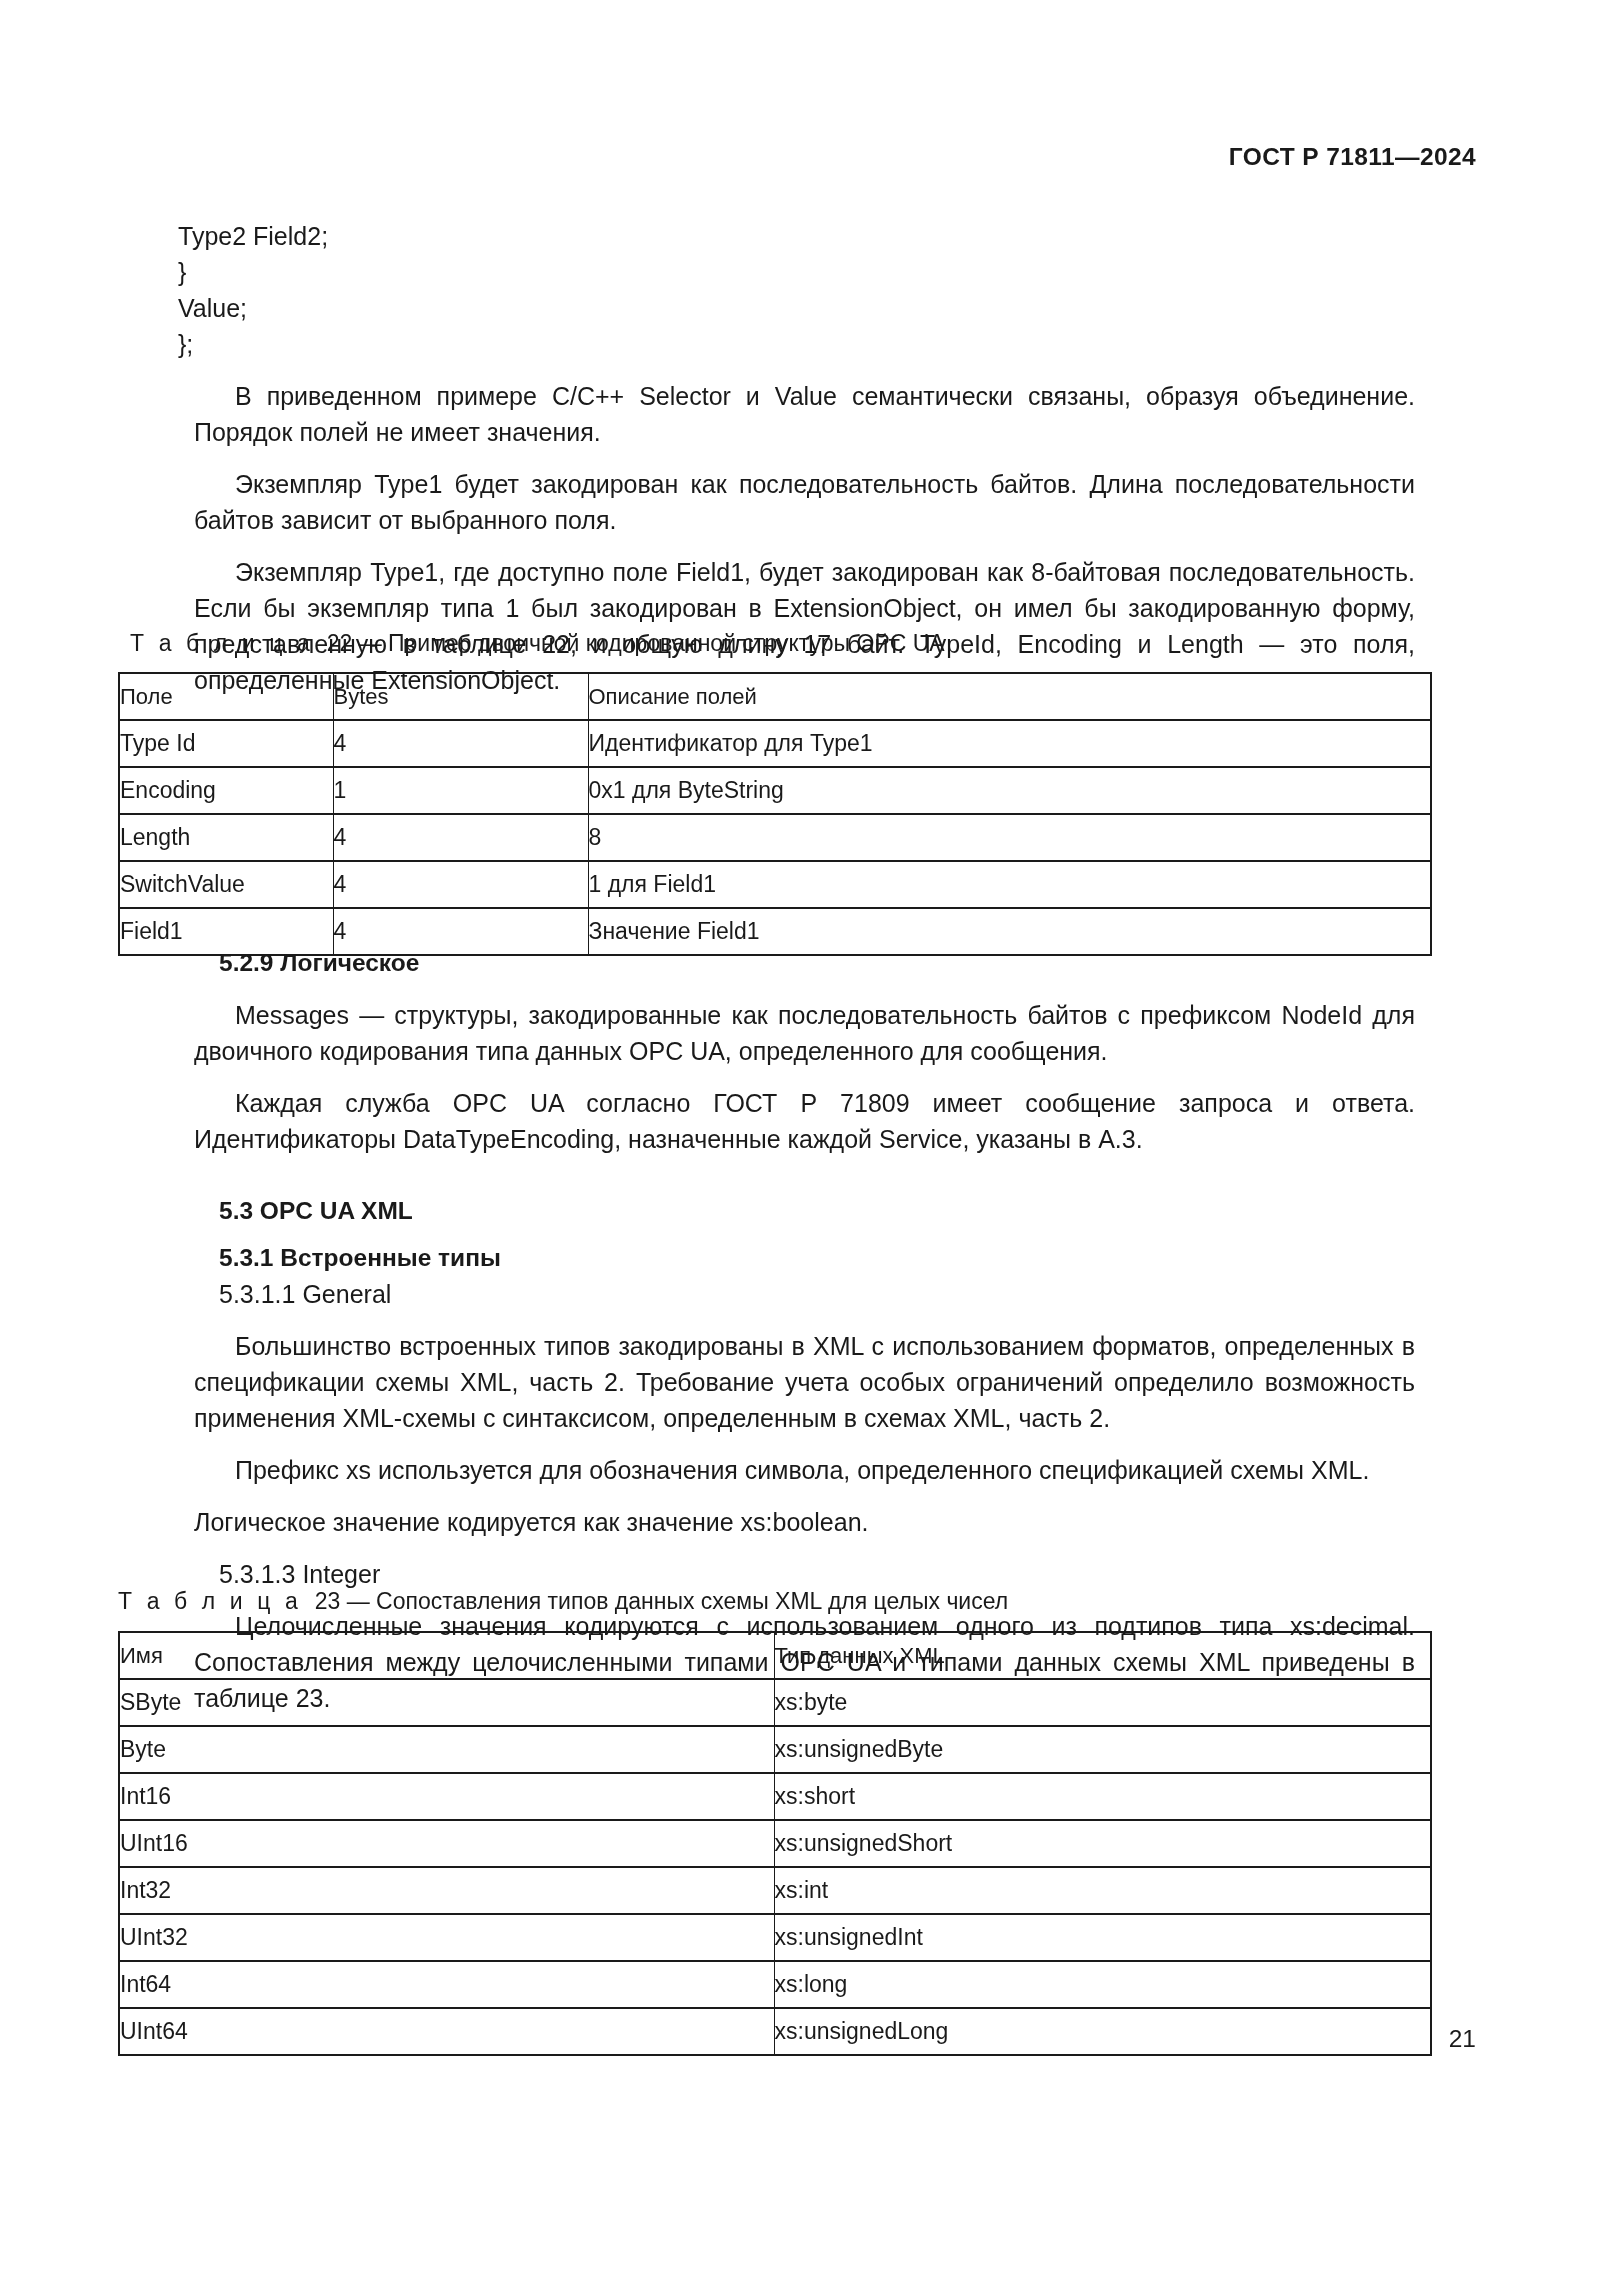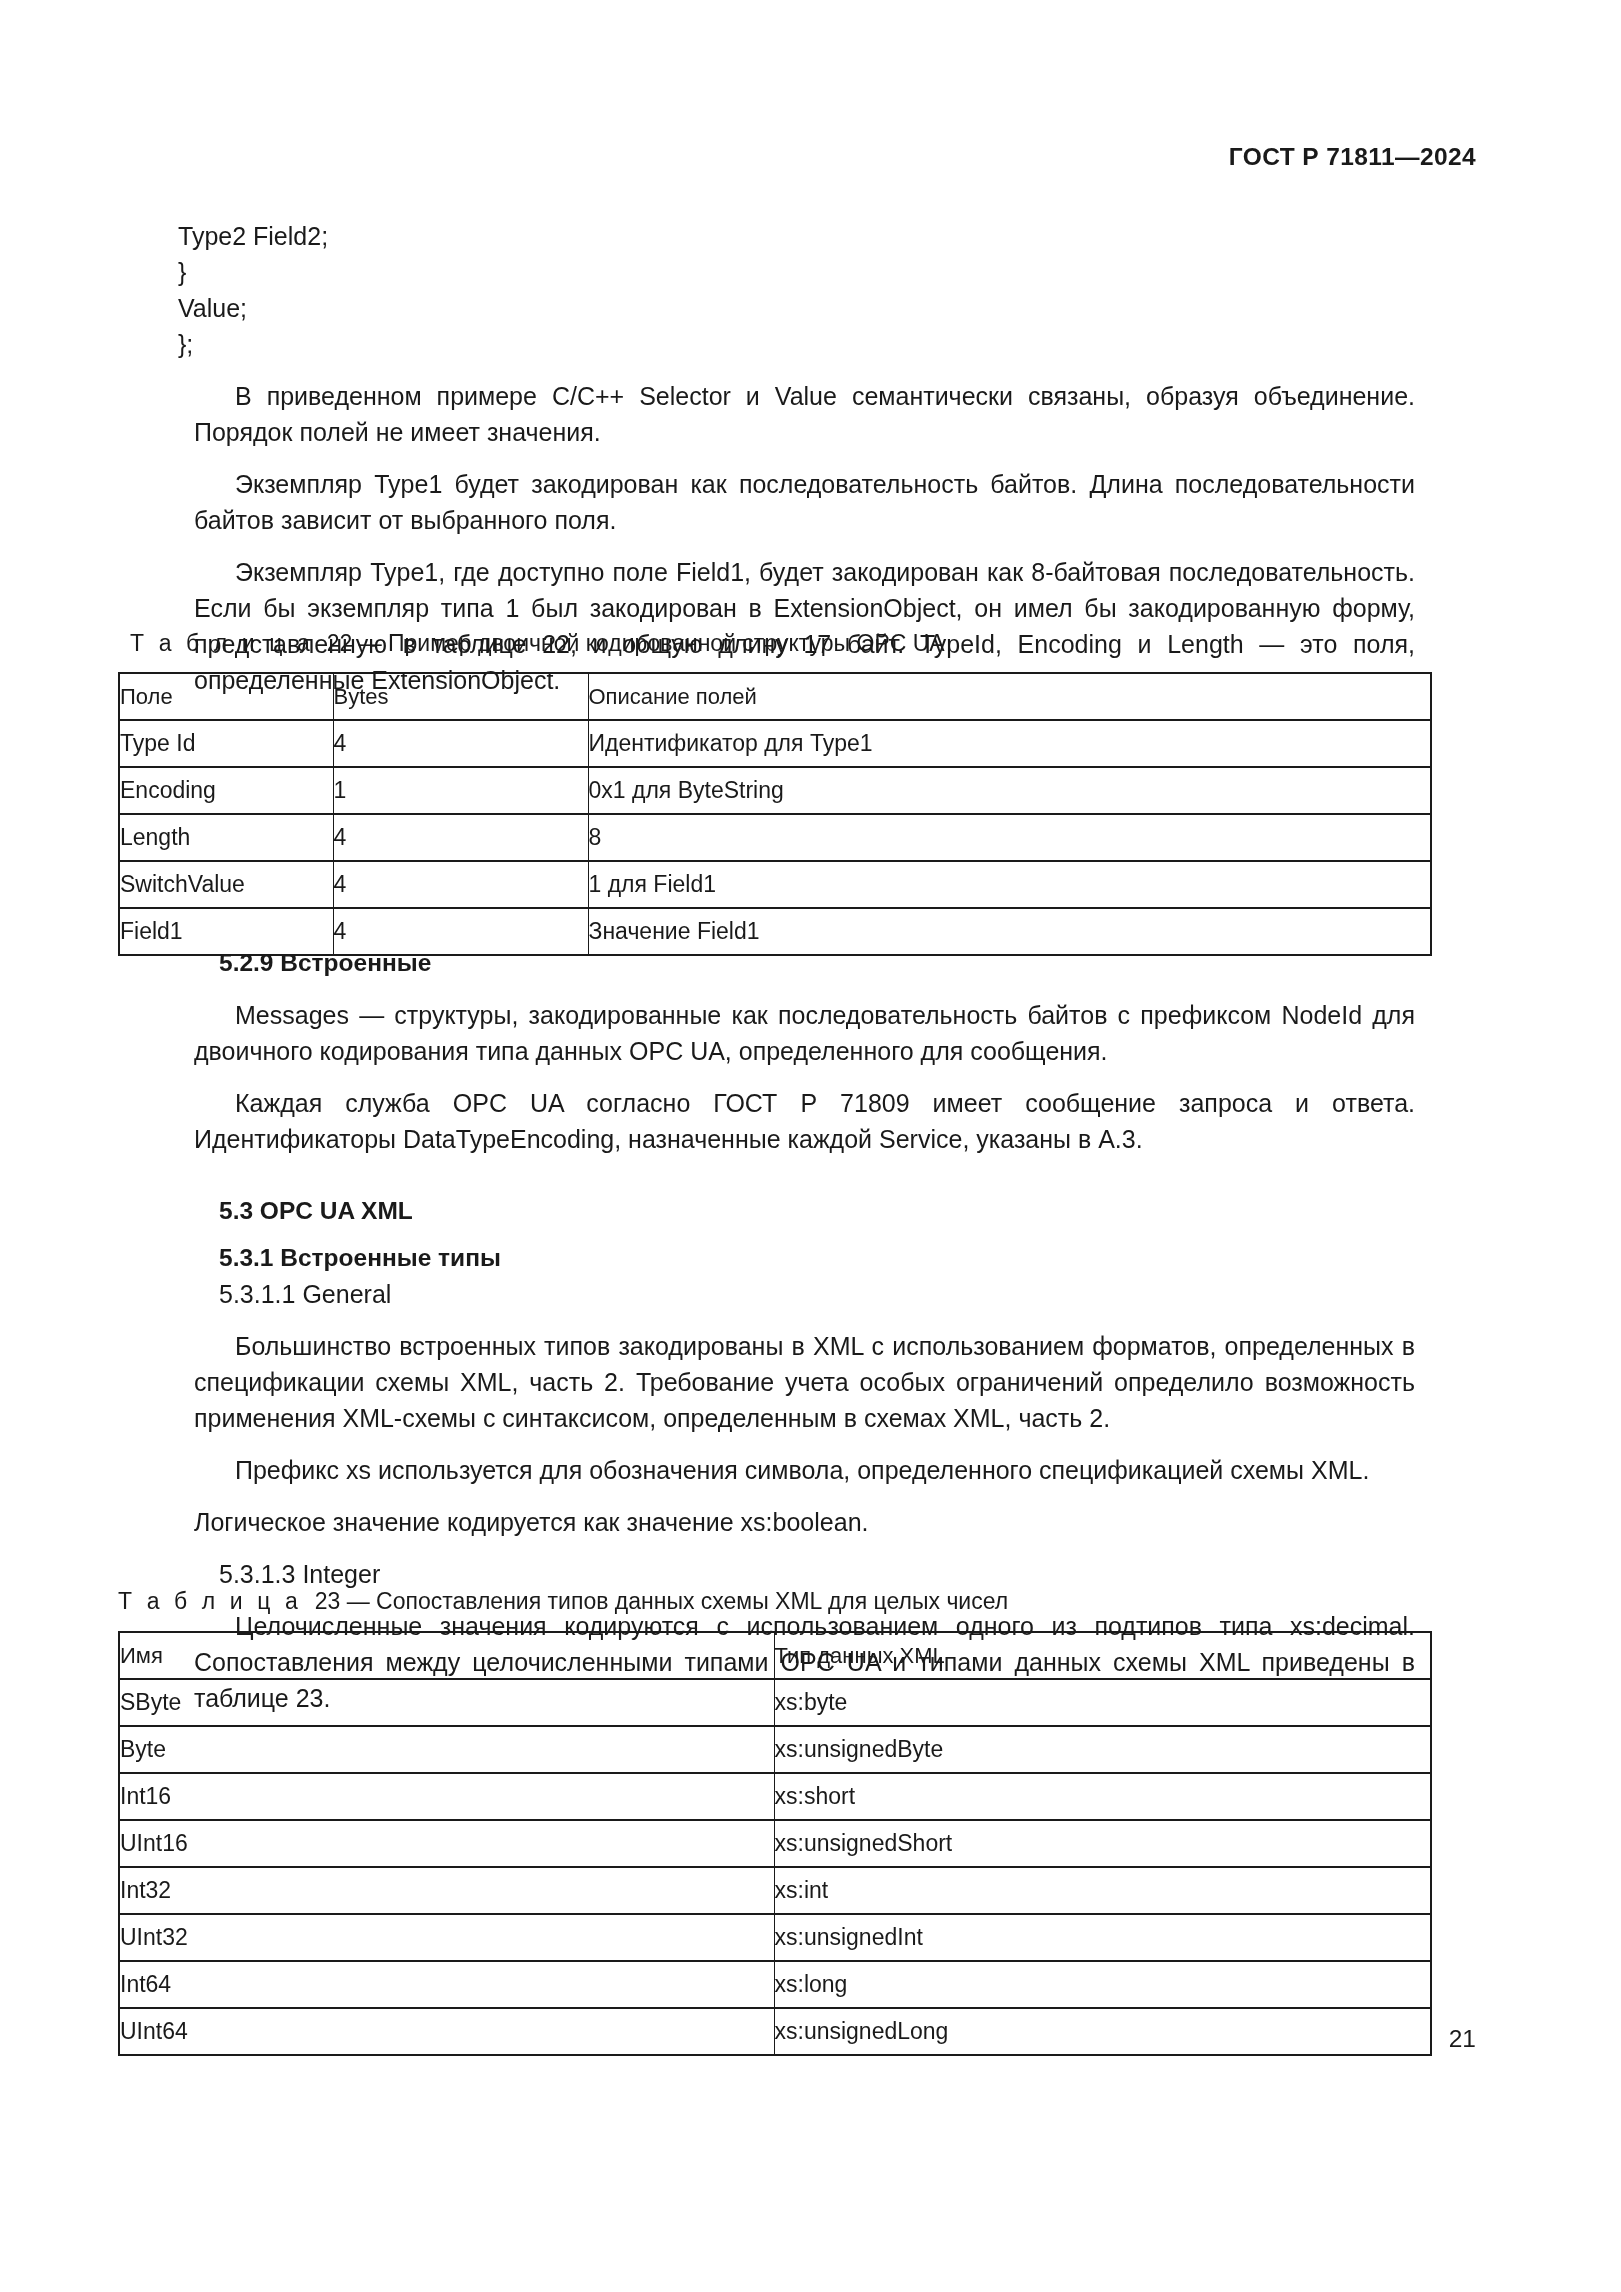--- a/index.html
+++ b/index.html
@@ -212,21 +212,21 @@
         <tr>
           <td>Field1</td>
           <td>4</td>
           <td>Значение Field1</td>
         </tr>
       </tbody>
     </table>
   </div>
 
   <div class="content" style="top:945px;">
-    <h3 class="heading">5.2.9 Встроенные</h3>
+    <h3 class="heading">5.2.9 Логическое</h3>
     <p class="body">Messages — структуры, закодированные как последовательность байтов с префиксом NodeId для двоичного кодирования типа данных OPC UA, определенного для сообщения.</p>
     <p class="body">Каждая служба OPC UA согласно ГОСТ Р 71809 имеет сообщение запроса и ответа. Идентификаторы DataTypeEncoding, назначенные каждой Service, указаны в А.3.</p>
     <div class="gap-md"></div>
     <h3 class="heading">5.3 OPC UA XML</h3>
     <div class="gap-sm"></div>
     <h4 class="subheading">5.3.1 Встроенные типы</h4>
     <div class="plainhead">5.3.1.1 General</div>
     <p class="body">Большинство встроенных типов закодированы в XML с использованием форматов, определенных в спецификации схемы XML, часть 2. Требование учета особых ограничений определило возможность применения XML-схемы с синтаксисом, определенным в схемах XML, часть 2.</p>
     <p class="body">Префикс xs используется для обозначения символа, определенного спецификацией схемы XML.</p>
     <p class="body noindent">Логическое значение кодируется как значение xs:boolean.</p>

